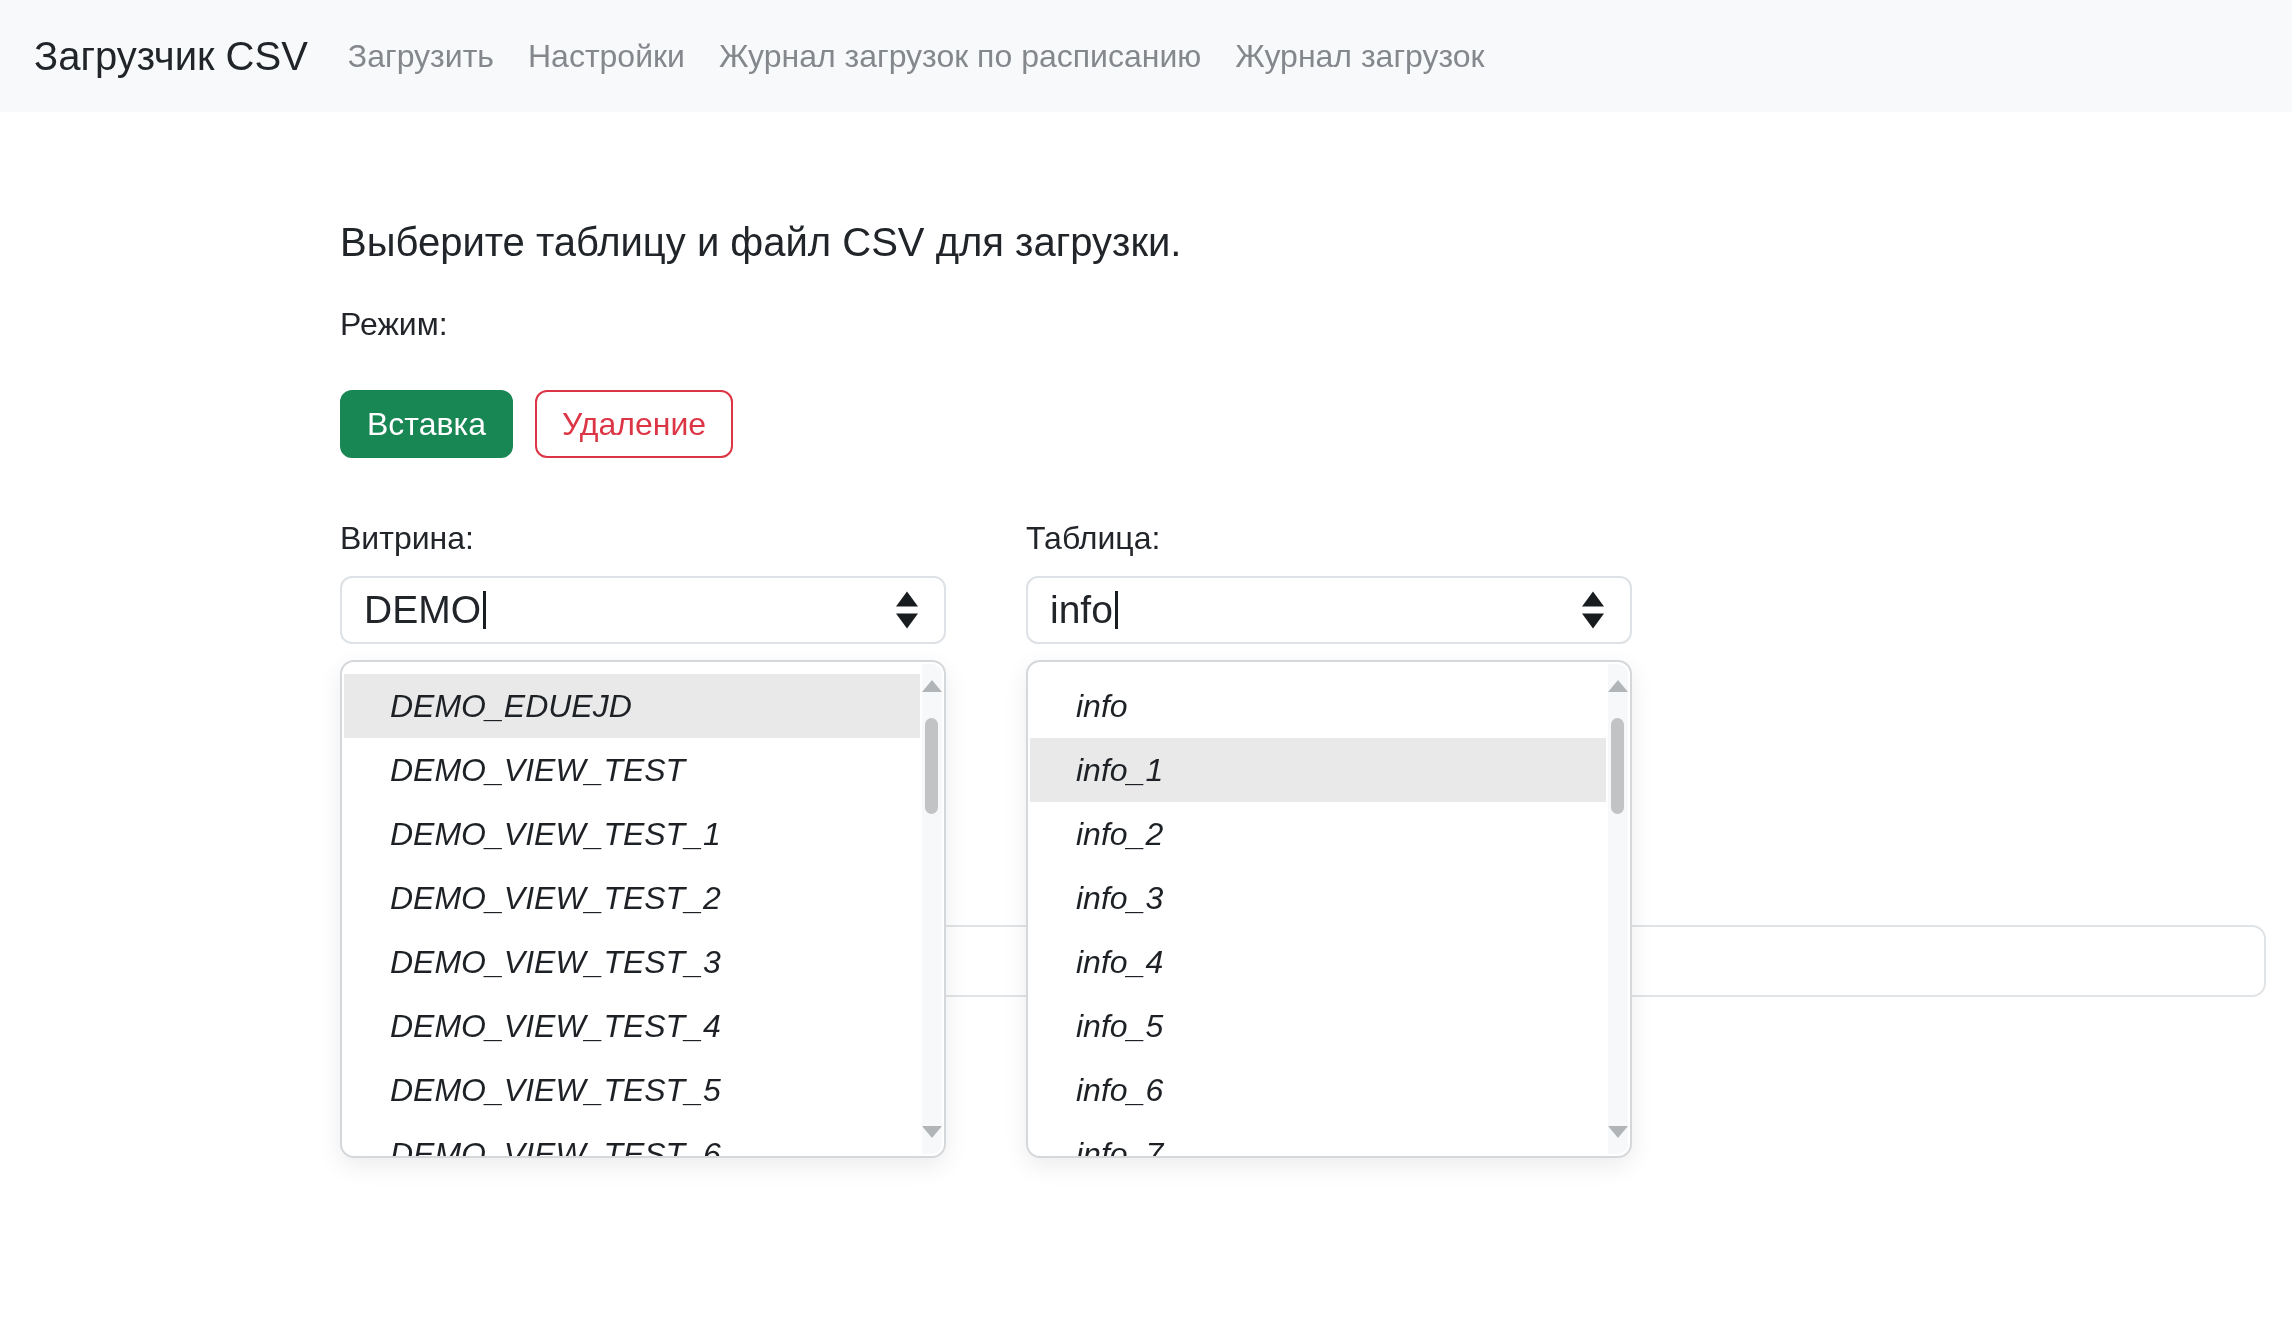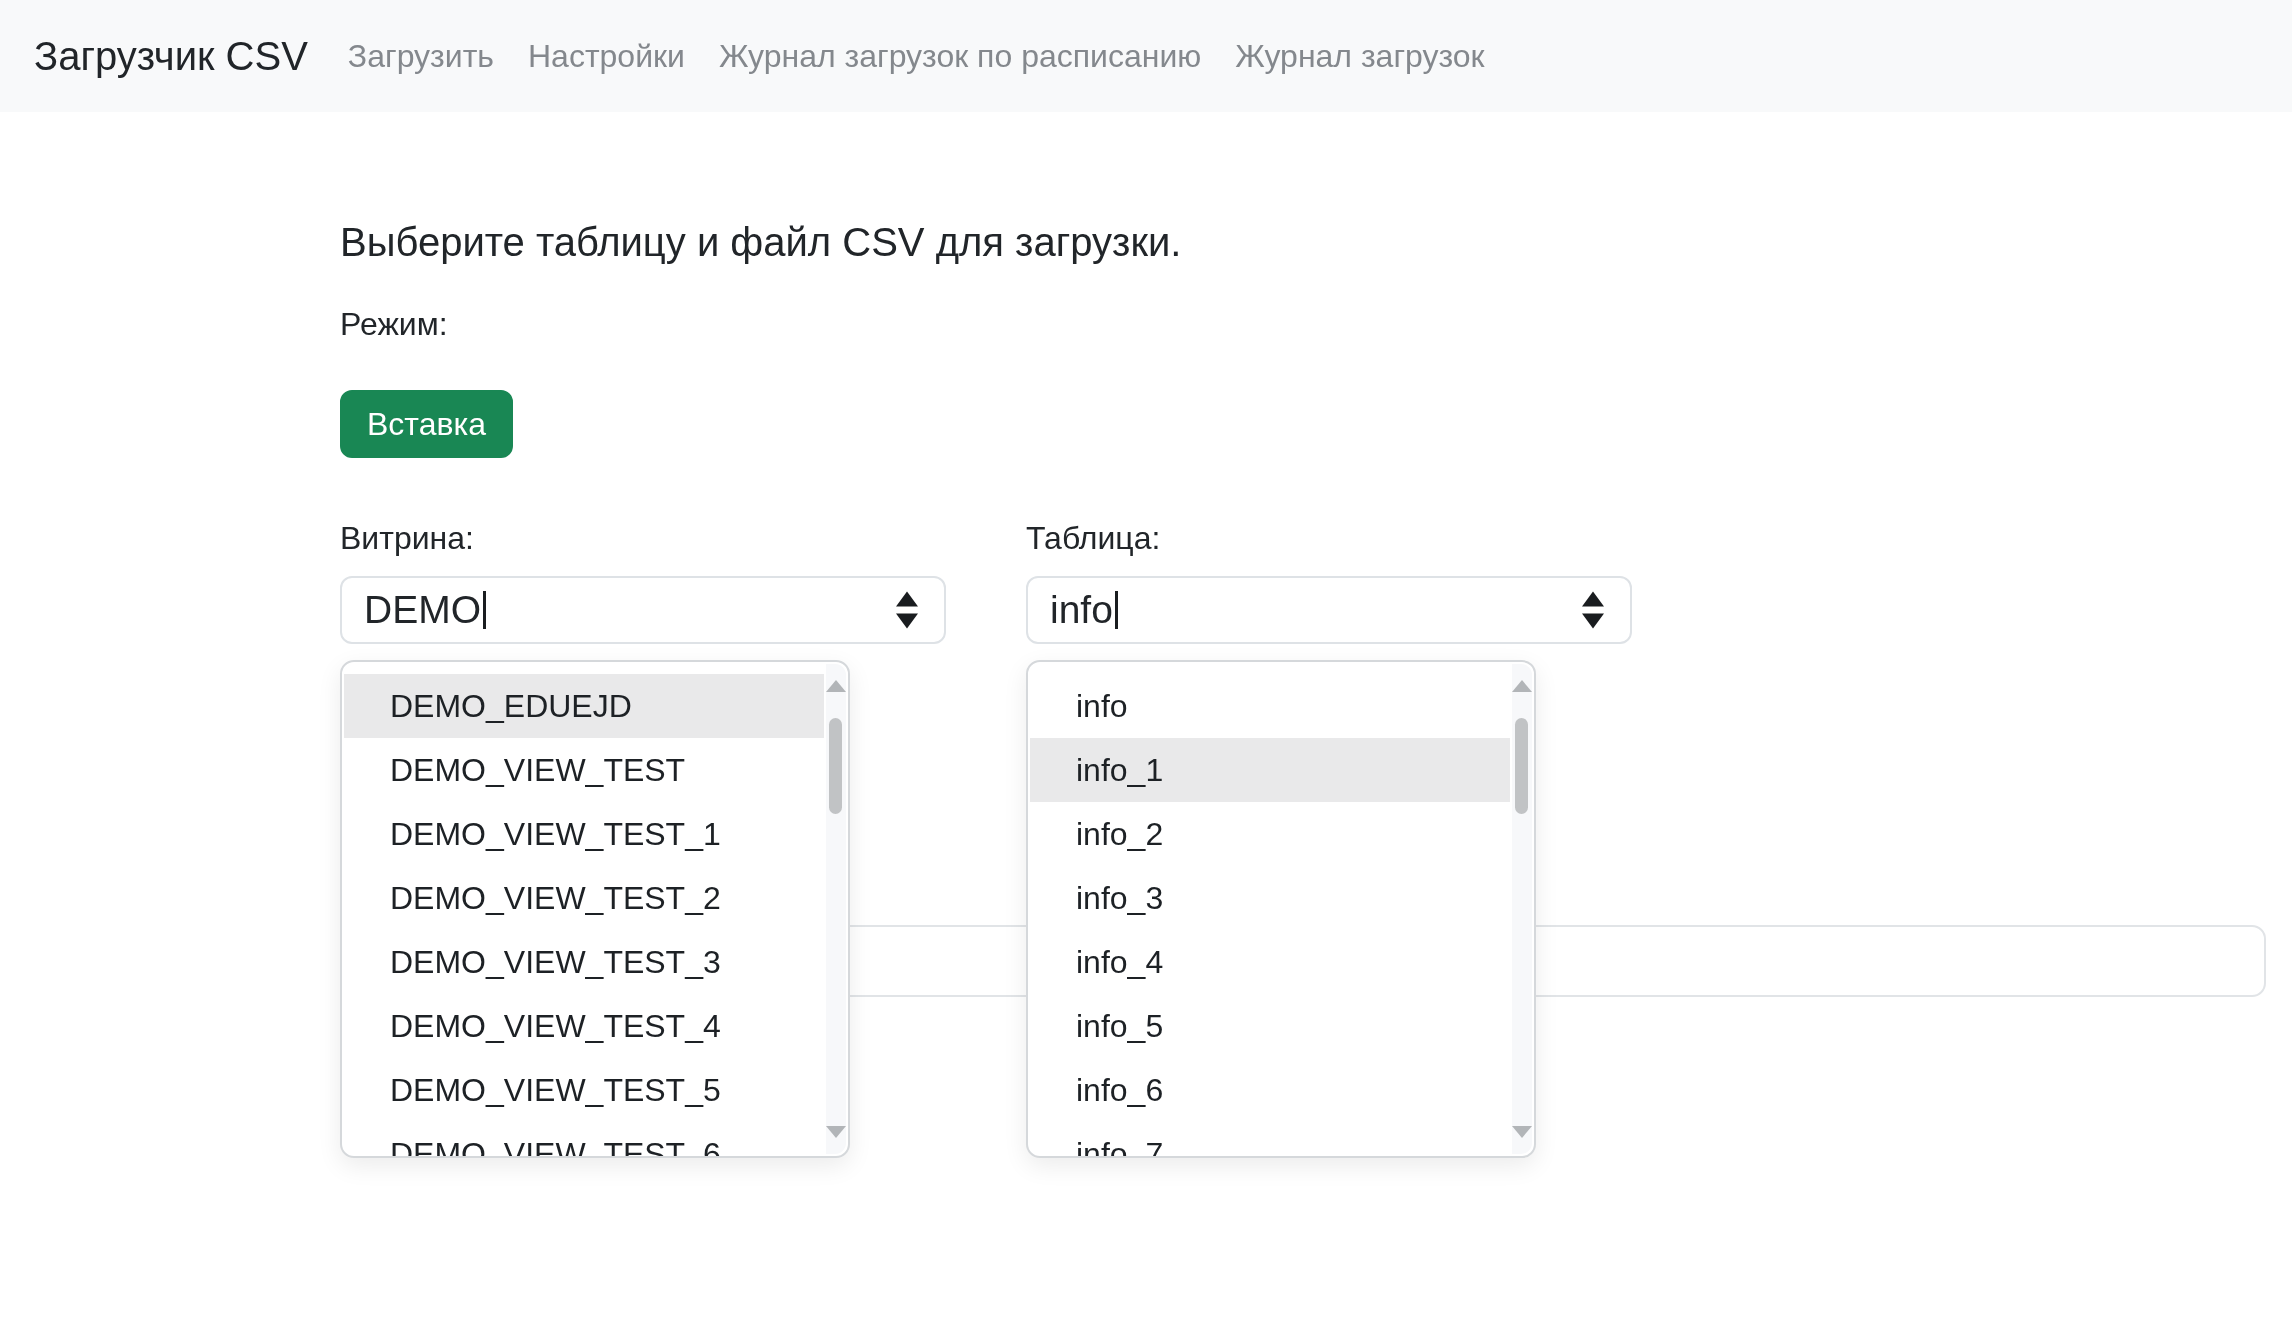--- a/index.html
+++ b/index.html
@@ -71,25 +71,25 @@
     display:flex; flex-direction:column; align-items:center; gap:7px;
   }
   .tri-up { width:0; height:0; border-left:11px solid transparent;
     border-right:11px solid transparent; border-bottom:15px solid #191c1f; }
   .tri-down { width:0; height:0; border-left:11px solid transparent;
     border-right:11px solid transparent; border-top:15px solid #191c1f; }
 
   
   .dropdown {
     position:absolute; left:0; top:146px; 
-    width:510px; height:498px;
+    width:606px; height:498px;
     background:#ffffff;
     border:2px solid #d5d8db; border-radius:14px;
     box-shadow:0 8px 24px rgba(0,0,0,0.08);
-    overflow:hidden; z-index:10;
+    overflow:hidden; z-index:10;font-style:italic;
   }
   .options { position:absolute; left:2px; top:12px; right:24px; }
   .option {
     height:64px; display:flex; align-items:center;
     padding-left:46px; font-size:32px; color:#1d2125; cursor:default;
     white-space:nowrap;
   }
   .option.highlighted { background:#e9e9ea; }
 
   .dd-scrollbar {
@@ -128,20 +128,21 @@
       <a class="nav-link">Журнал загрузок</a>
     </div>
 </nav>
 
 <main class="content">
   <p class="page-subtitle">Выберите таблицу и файл CSV для загрузки.</p>
 
   <div class="mode-label">Режим:</div>
   <div class="mode-buttons">
     <button class="btn btn-insert">Вставка</button>
+    <button class="btn btn-delete">Удаление</button>
   </div>
 
   <div class="selects-row">
 
     <div class="select-col">
       <div class="select-label">Витрина:</div>
       <div class="combobox">
         <span>DEMO</span>
         <span class="caret-bar"></span>
         <span class="spinner">

